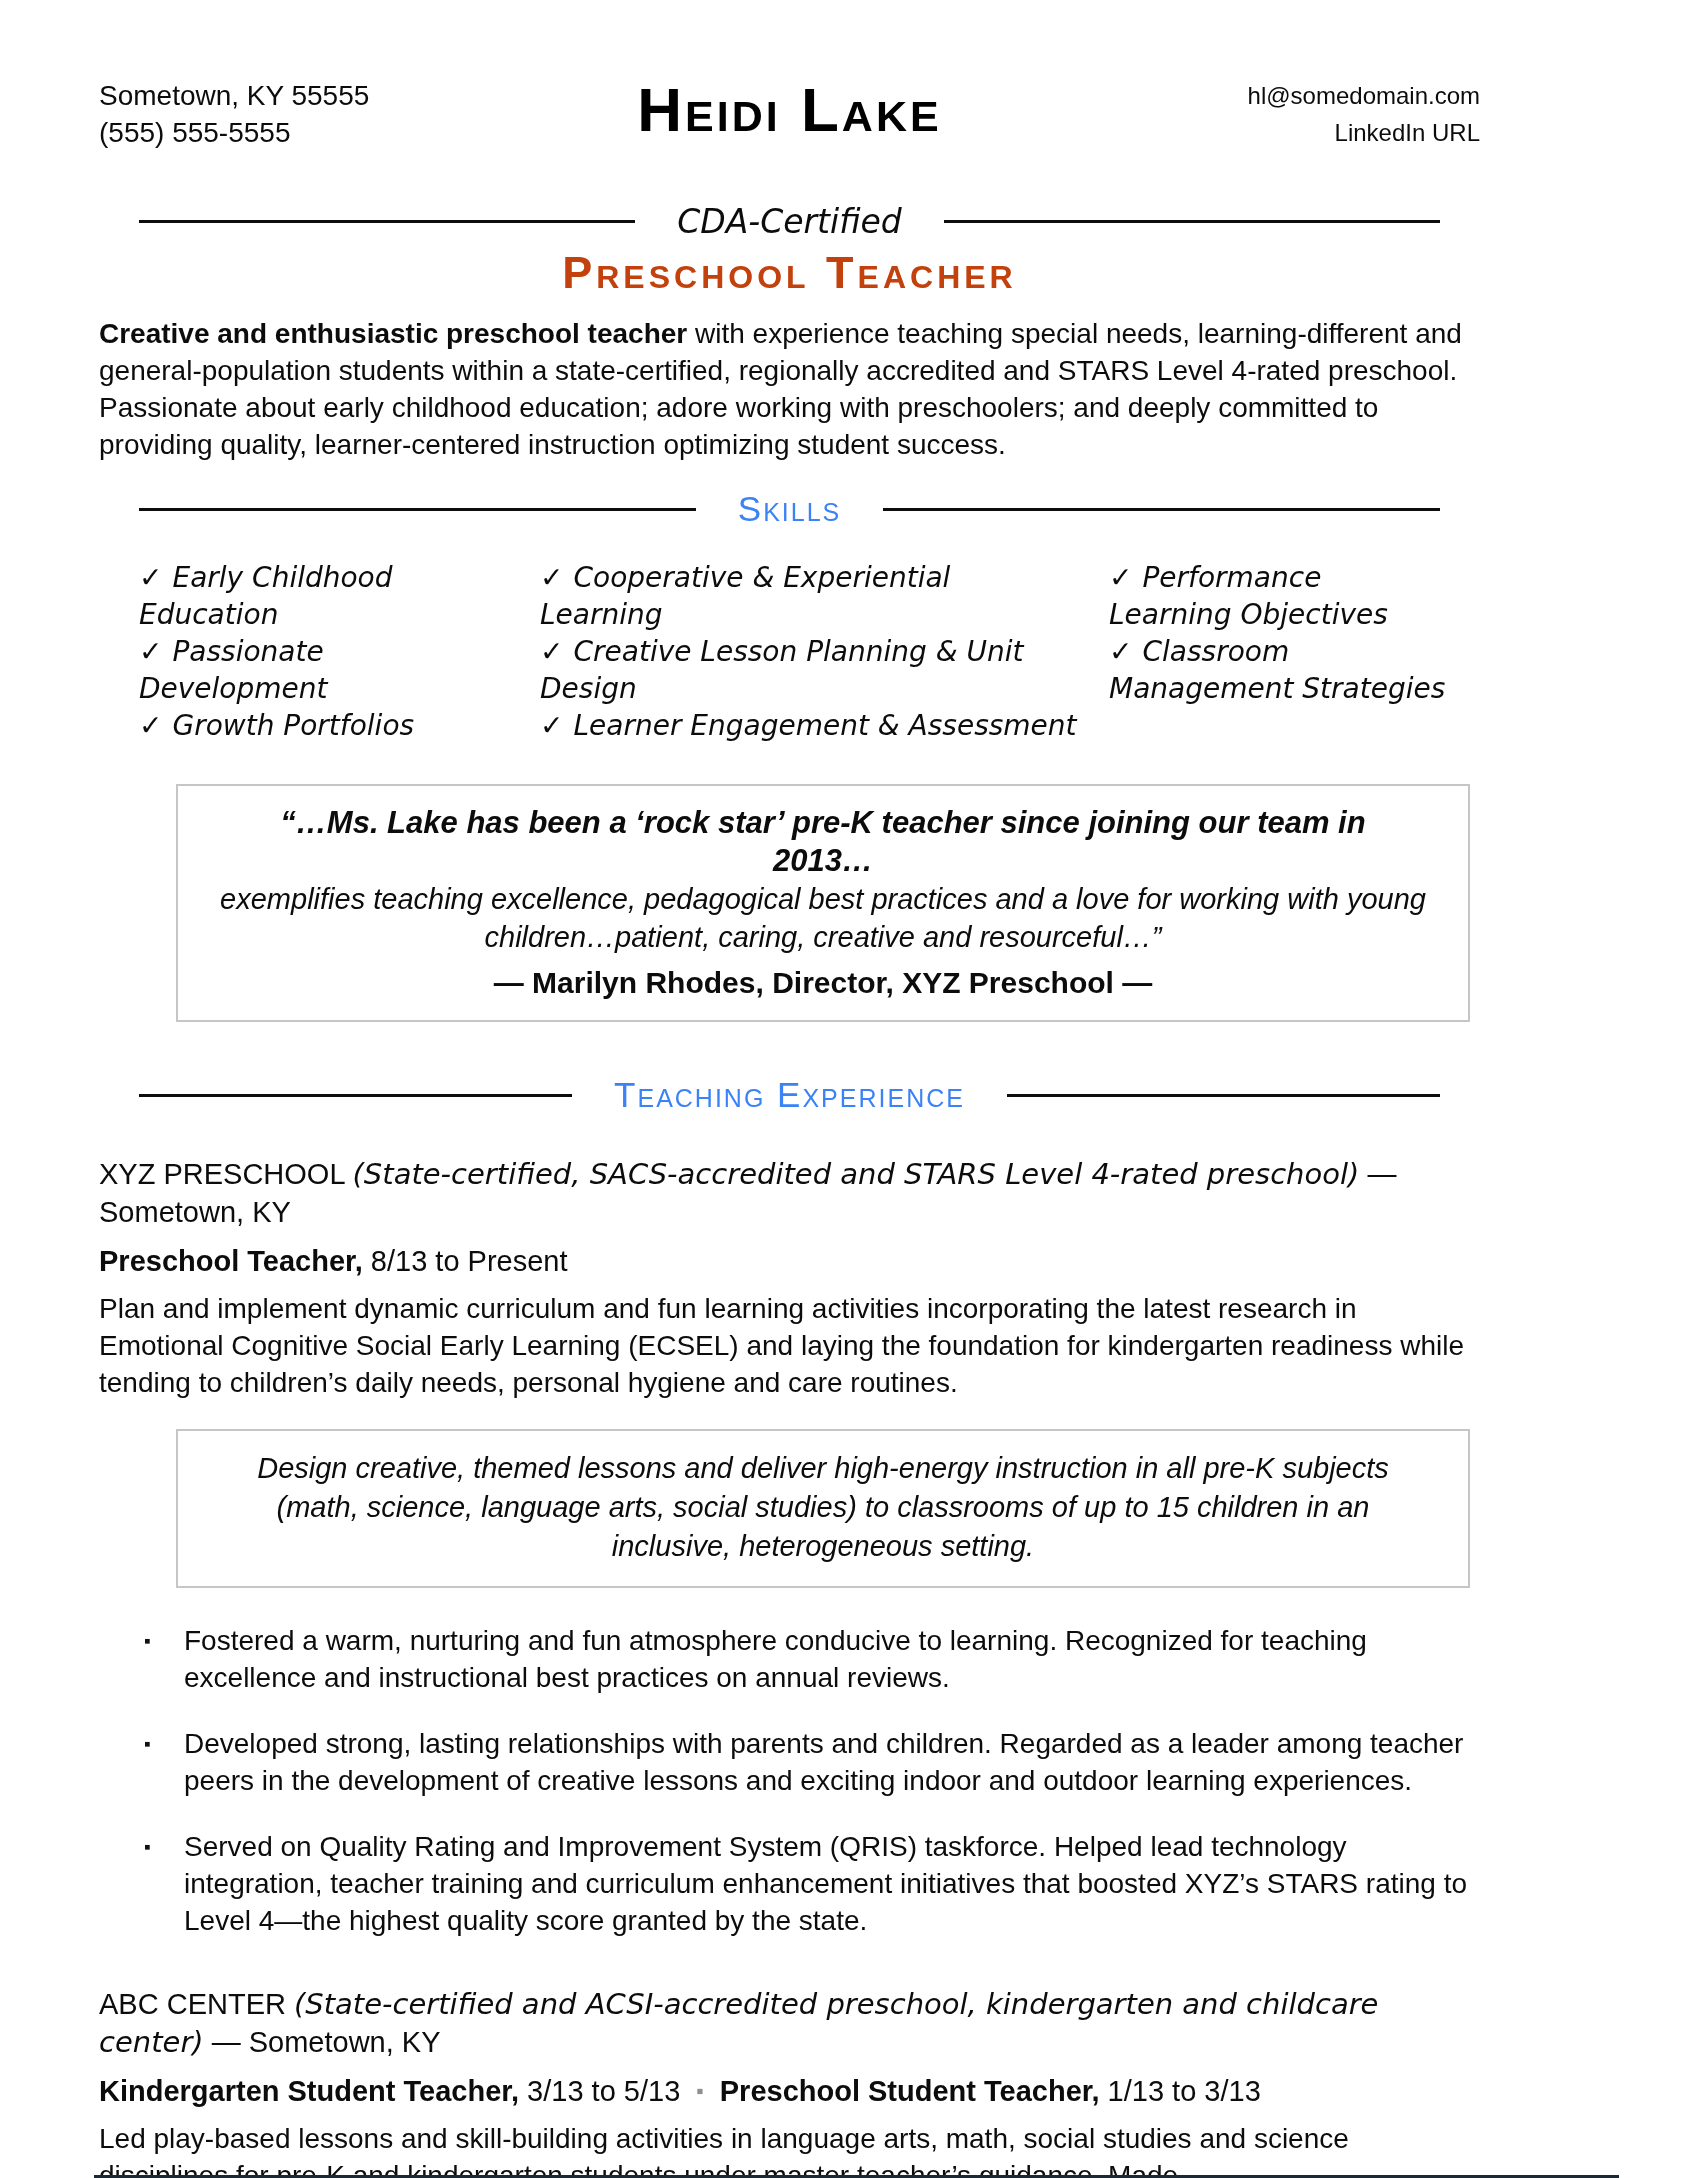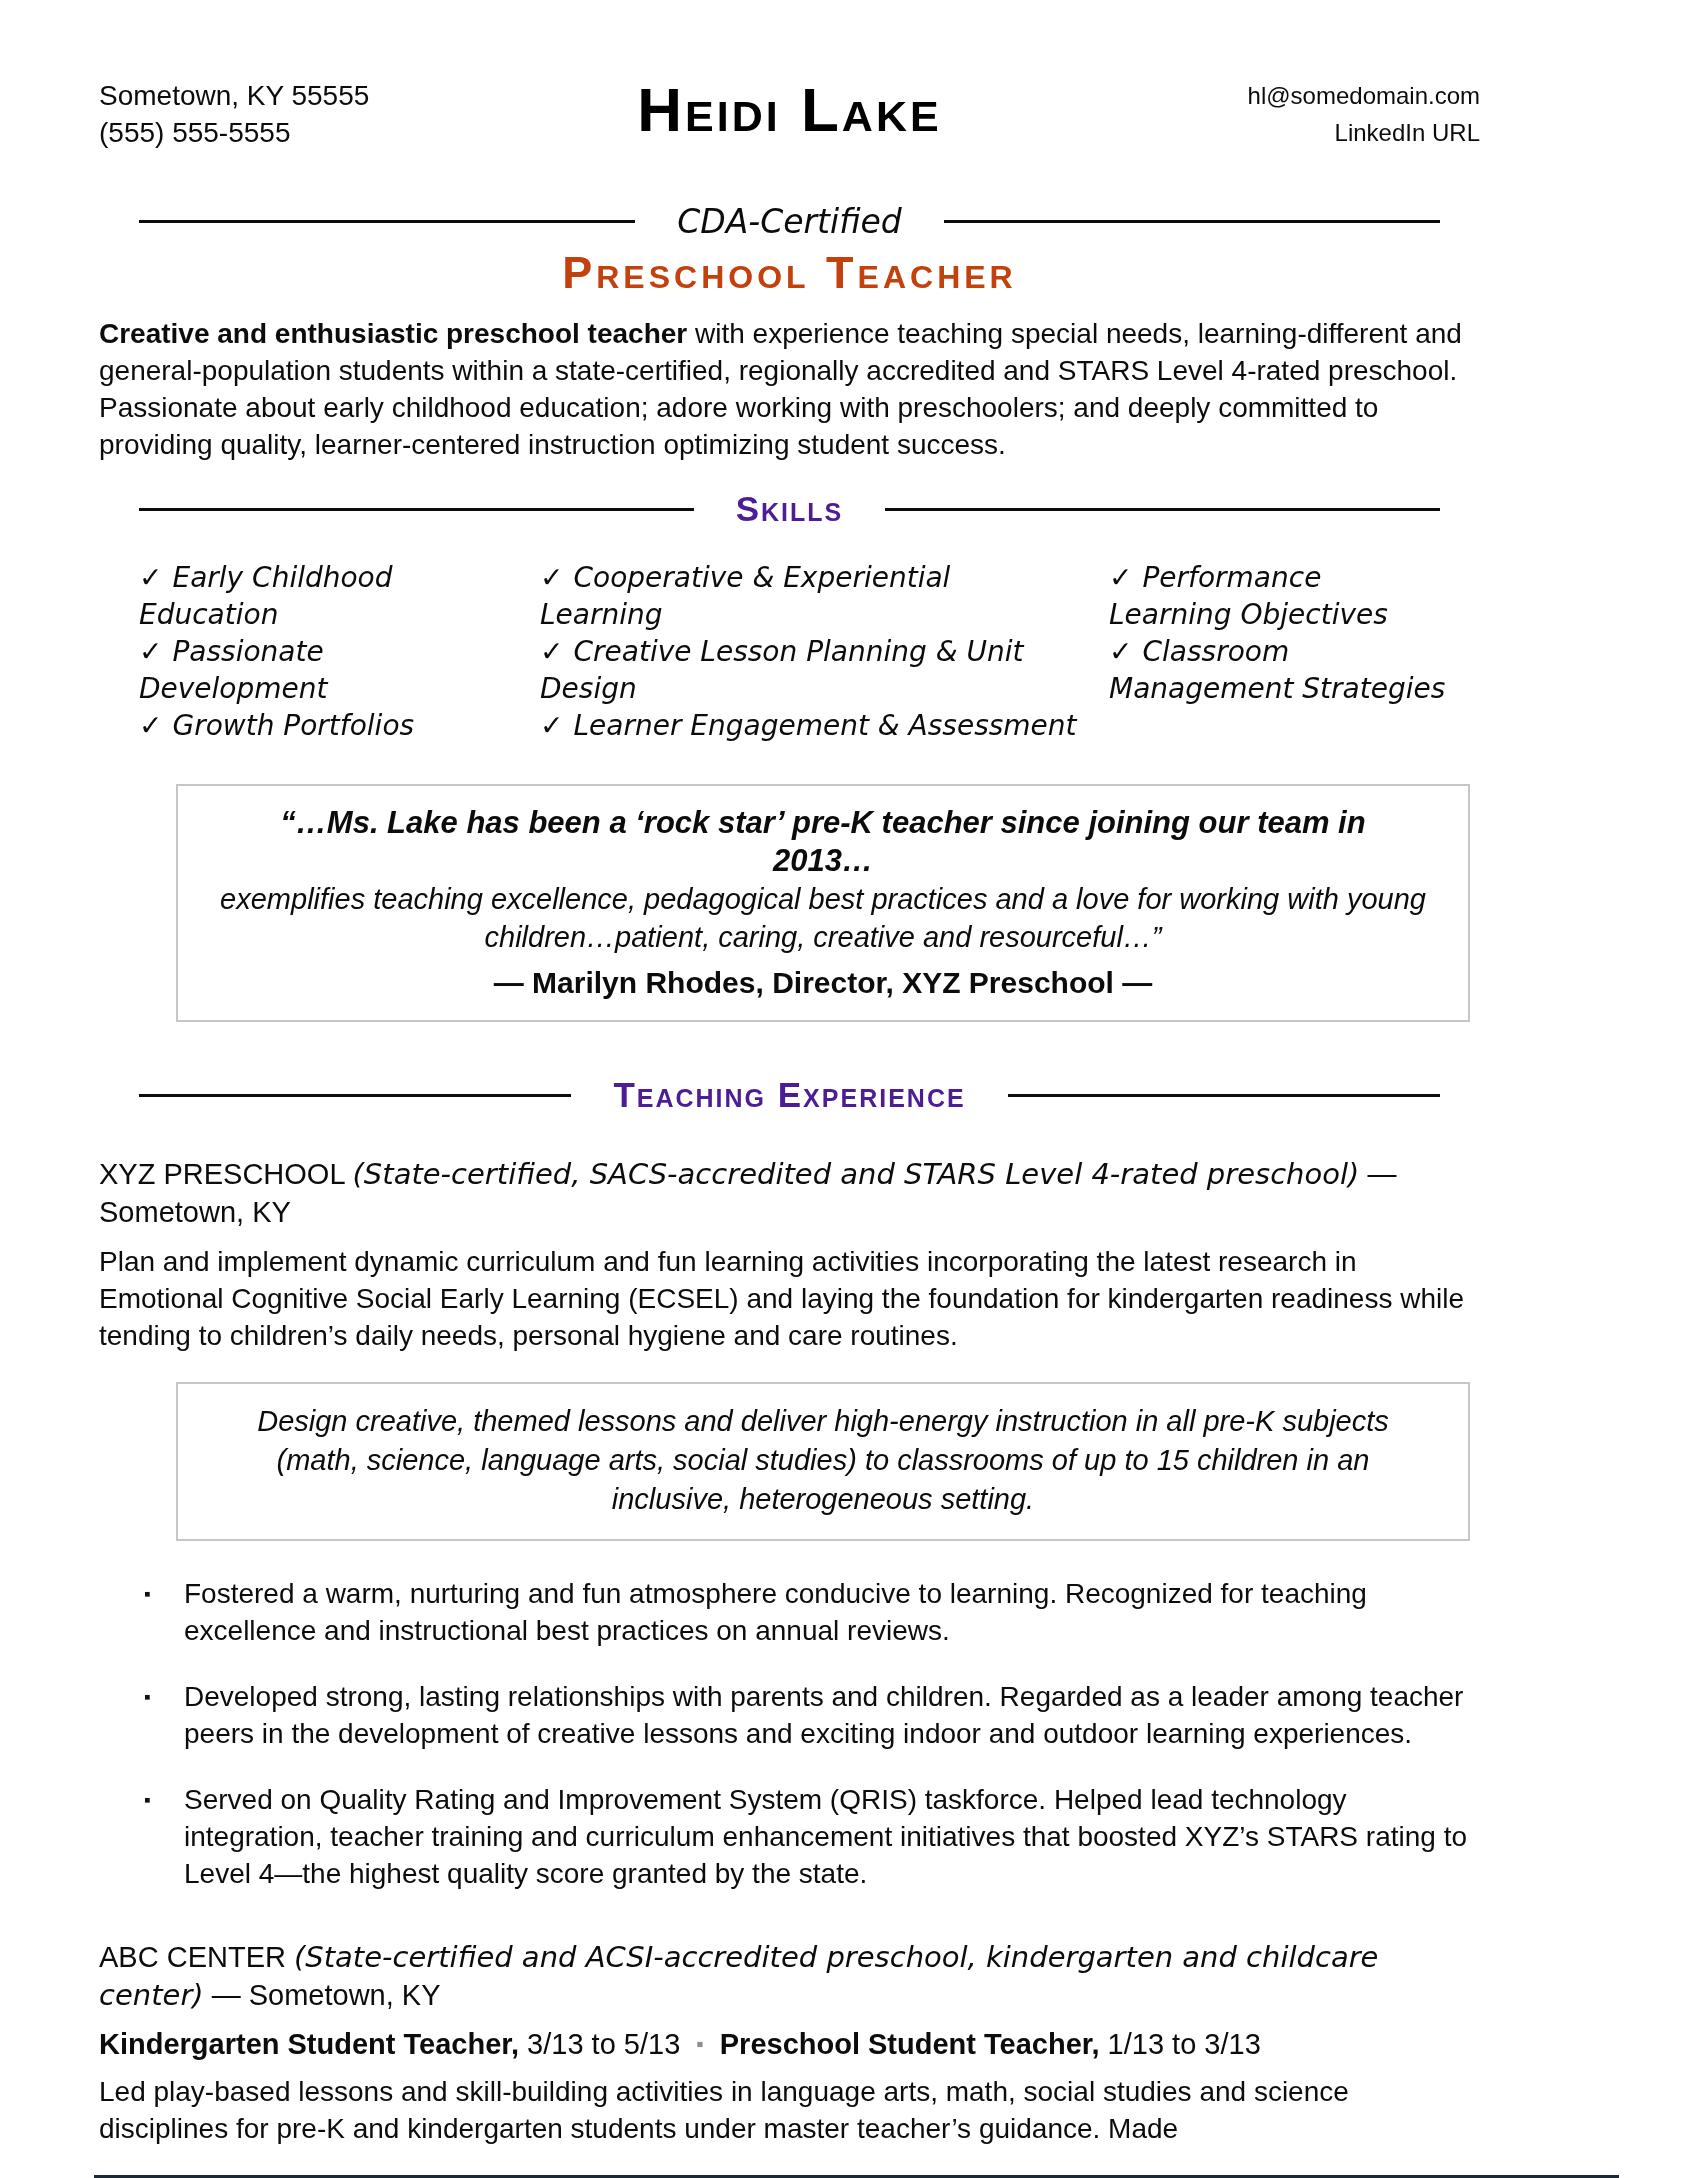--- a/index.html
+++ b/index.html
@@ -37,23 +37,23 @@
   .cda-text {
     font-family: "DejaVu Sans", sans-serif;
     font-style: italic; font-size: 33px; white-space: nowrap;
   }
   .role-title {
     margin-top: 6px; text-align: center;
     font-size: 45px; font-weight: bold;
     font-variant: small-caps; letter-spacing: 4px; color: #c2410c;
   }
   .section-heading-text {
-    font-size: 35px; font-weight: bold;
+    font-size: 35px; font-weight: normal;
     font-variant: small-caps; letter-spacing: 2px;
-    white-space: nowrap; color: #4c1d95;
+    white-space: nowrap; color: #3b82f6;
   }
   .skills-heading { margin-top: 26px; }
   .experience-heading { margin-top: 53px; }
 
   
   .body-text { font-size: 28px; line-height: 37px; }
   .summary { margin-top: 16px; }
   .bold { font-weight: bold; }
   .italic-wide { font-family: "DejaVu Sans", sans-serif; font-style: italic; }
 
@@ -174,20 +174,21 @@
 
   <div class="rule-heading experience-heading">
     <div class="rule"></div>
     <div class="section-heading-text">Teaching Experience</div>
     <div class="rule"></div>
   </div>
 
   <div>
     <div class="employer-line"><span>XYZ PRESCHOOL</span>
       <span class="italic-wide">(State-certified, SACS-accredited and STARS Level 4-rated preschool)</span><span> — Sometown, KY</span></div>
+    <div class="job-title-line"><span class="bold">Preschool Teacher,</span><span> 8/13 to Present</span></div>
     <div class="body-text job-desc">Plan and implement dynamic curriculum and fun learning activities incorporating the latest research in Emotional Cognitive Social Early Learning (ECSEL) and laying the foundation for kindergarten readiness while tending to children’s daily needs, personal hygiene and care routines.</div>
 
     <div class="highlight-box">Design creative, themed lessons and deliver high-energy instruction in all pre-K subjects (math, science, language arts, social studies) to classrooms of up to 15 children in an inclusive, heterogeneous setting.</div>
 
     <div class="bullet-list">
       <div class="bullet">
         <span class="bullet-marker">▪</span>
         <div class="body-text bullet-text">Fostered a warm, nurturing and fun atmosphere conducive to learning. Recognized for teaching excellence and instructional best practices on annual reviews.</div>
       </div>
       <div class="bullet">

